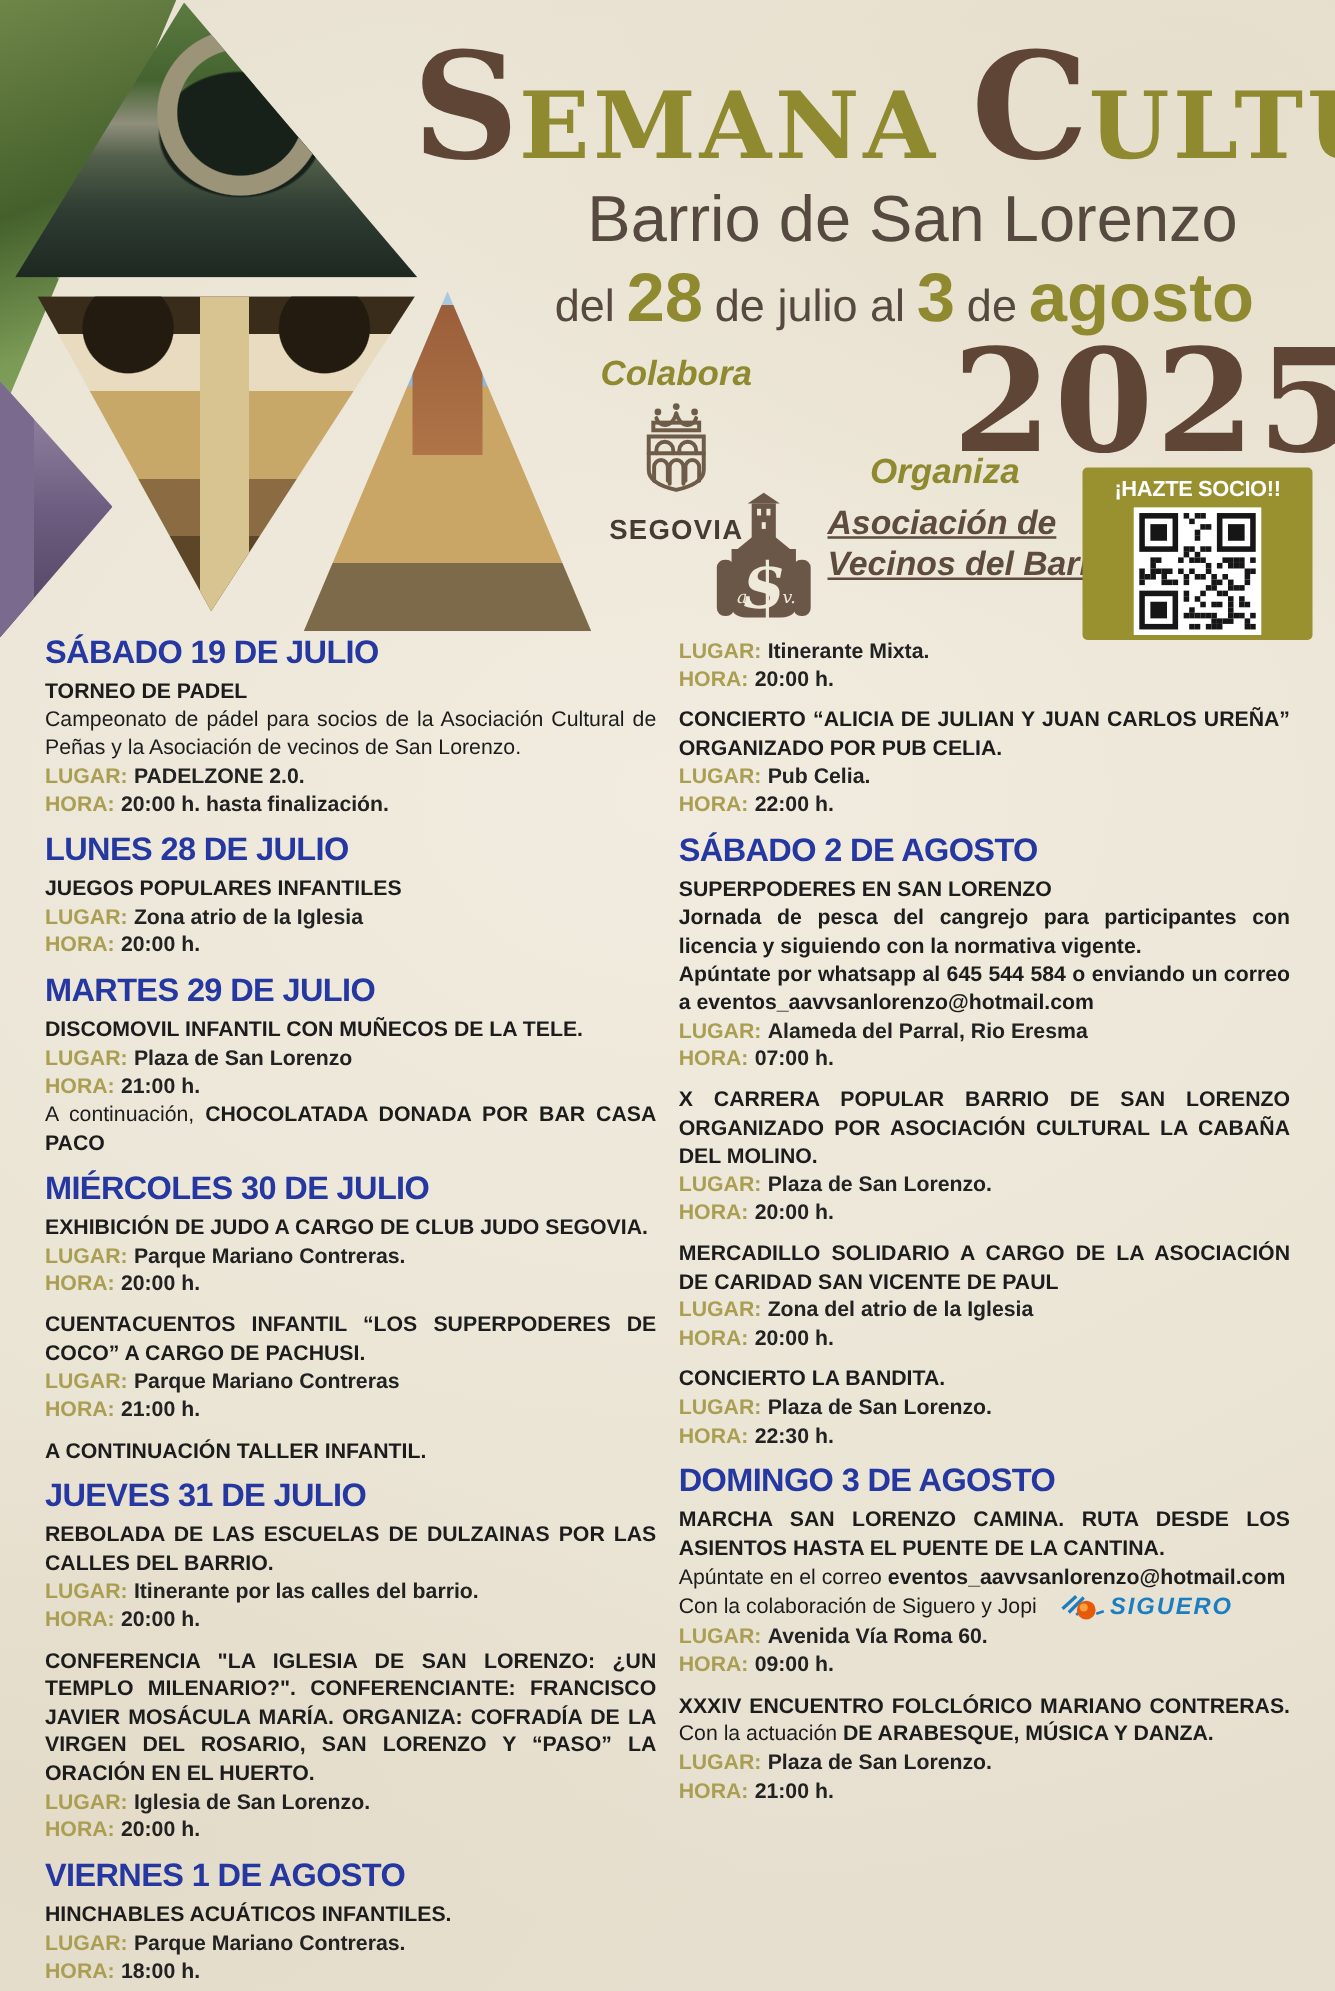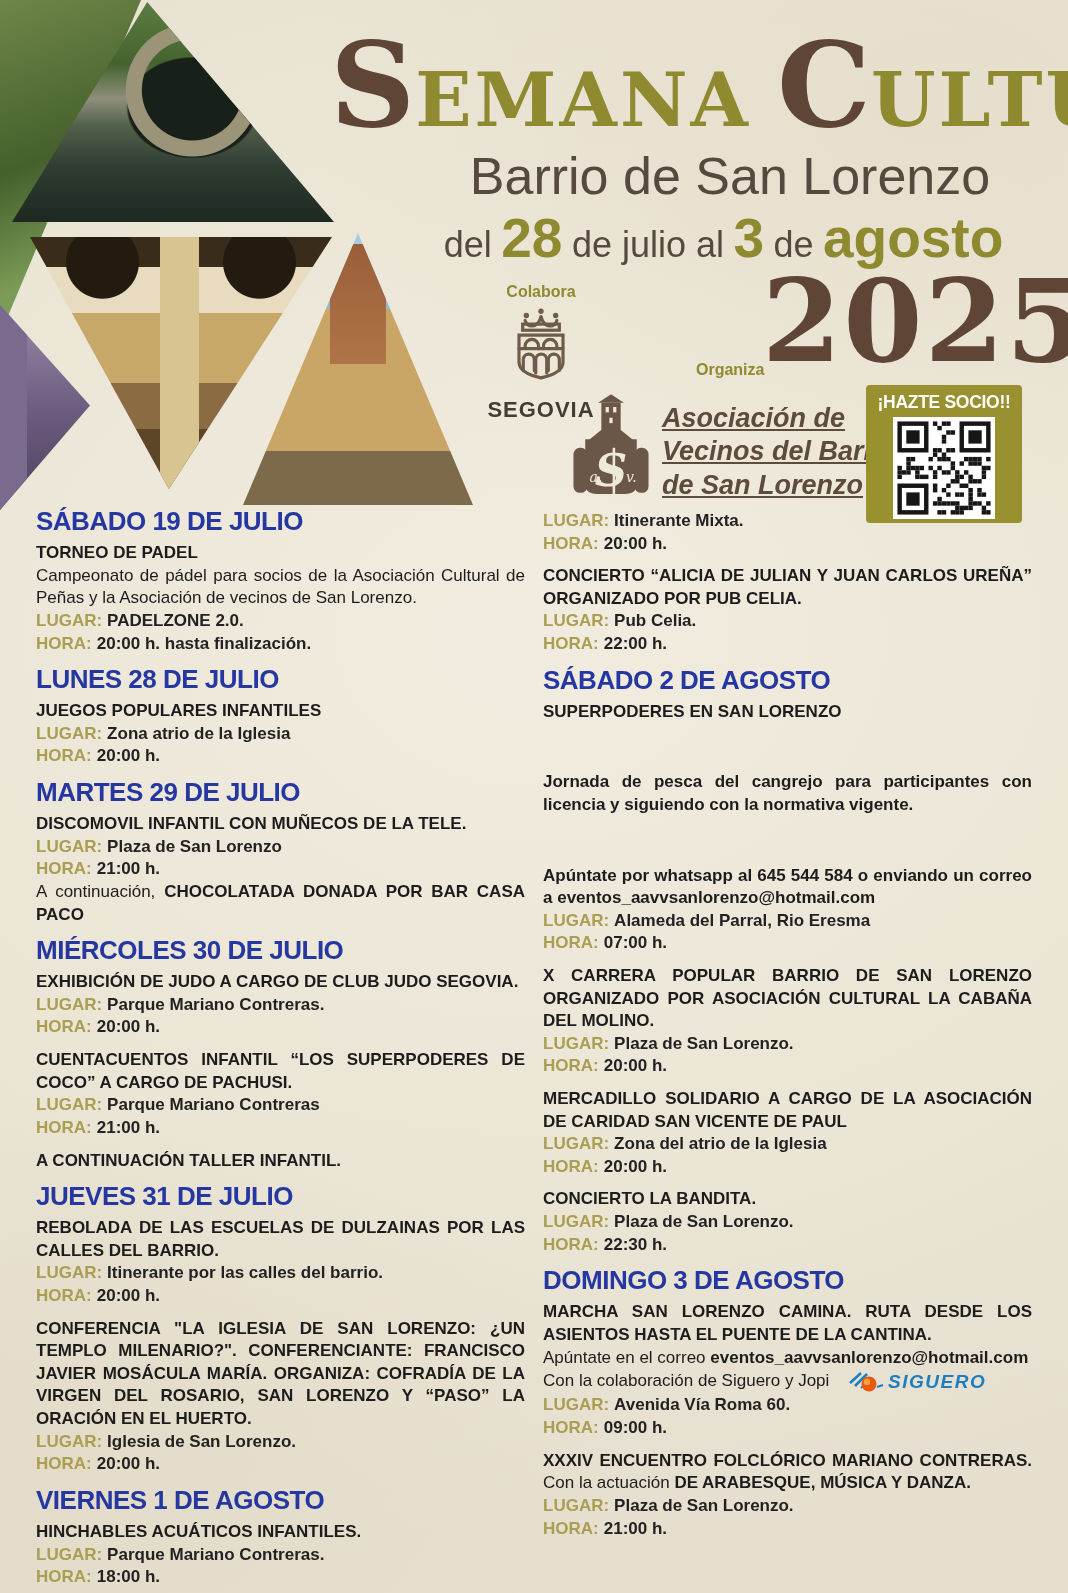--- a/index.html
+++ b/index.html
@@ -49,42 +49,42 @@
   .title-line .rest{font-size:74px;color:#8f8930;letter-spacing:3px;}
   .title-line .gap{display:inline-block;width:26px;}
   .subtitle{position:absolute;left:430px;top:146px;width:600px;text-align:center;
     font-size:52px;color:#564a40;letter-spacing:0;}
   .dateline{position:absolute;left:420px;top:206px;width:612px;text-align:center;color:#564a40;}
   .dateline .sm{font-size:36px;}
   .dateline .lg{font-size:55px;font-weight:bold;color:#8f8930;margin:0 5px;}
   .year{position:absolute;left:762px;top:264px;width:256px;text-align:center;
     font-family:"DejaVu Serif", serif;font-weight:bold;font-size:114px;line-height:1;color:#5e4536;letter-spacing:2px;}
   .colabora{position:absolute;left:468px;top:283px;width:146px;text-align:center;}
-  .org-label{font-size:16px;font-weight:bold;color:#8f8930;}
+  .org-label{font-size:28px;font-weight:bold;color:#8f8930;font-style:italic;}
   .crest{display:block;margin:6px auto 2px;width:82px;height:88px;}
   .colabora-name{font-size:22px;font-weight:bold;color:#443b33;letter-spacing:1px;}
   .organiza-label{position:absolute;left:696px;top:361px;}
   .church-logo{position:absolute;left:566px;top:392px;width:90px;height:118px;}
   .organizer{position:absolute;left:662px;top:402px;font-style:italic;font-weight:bold;
     font-size:27px;line-height:1.24;color:#5d4b3e;text-decoration:underline;}
-  .hazte{position:absolute;left:866px;top:385px;width:156px;height:138px;background:#99902f;
+  .hazte{position:absolute;left:866px;top:374px;width:184px;height:138px;background:#99902f;
     border-radius:4px;text-align:center;}
   .hazte-title{color:#fff;font-weight:bold;font-size:17.5px;letter-spacing:-0.3px;padding-top:7px;}
   .qr{display:block;margin:4px auto 0;width:102px;height:102px;background:#fff;}
   
   .columns{position:absolute;left:36px;top:505px;width:996px;display:flex;gap:18px;}
   .col{width:489px;}
   .day-heading{font-size:26px;font-weight:bold;color:#2537a0;letter-spacing:-0.5px;
     margin:8px 0 7px;line-height:1.08;}
   .col > .day-heading:first-child{margin-top:2px;}
   .col > .event:first-child{margin-top:5px;}
   .event{margin-bottom:10px;}
   .ln{font-size:17px;line-height:1.33;color:#1c1c1c;text-align:justify;text-align-last:left;}
   .ln.title{font-weight:bold;}
-  .ln.bold{font-weight:bold;margin-top:48px;}
+  .ln.bold{font-weight:bold;}
   .ln .bold{font-weight:bold;}
   .ln.place{text-align:left;font-weight:bold;color:#222;}
   .lab{color:#a99e52;font-weight:bold;margin-right:5px;}
   .siguero{display:inline-flex;align-items:center;margin-left:14px;vertical-align:middle;}
   .sig-text{font-style:italic;font-weight:bold;color:#1a7ec0;font-size:19px;letter-spacing:1.5px;margin-left:4px;}
 </style>
 </head>
 <body>
 
 <div class="page">
@@ -154,21 +154,20 @@
       <text x="40" y="88" font-size="42" text-anchor="middle" font-weight="bold">S</text>
       <rect x="41.5" y="52" width="2.4" height="46"></rect>
       <text x="20" y="84" font-size="13">a.</text>
       <text x="54" y="84" font-size="13">v.</text>
     </g>
   </svg>
 
   <div class="organizer">
     <div>Asociación de</div>
     <div>Vecinos del Barrio</div>
-    <div>de San Lorenzo</div>
   </div>
 
   <div class="hazte">
     <div class="hazte-title">¡HAZTE SOCIO!!</div>
     <svg class="qr" viewBox="0 0 100 100">
       <rect width="100" height="100" fill="#fff"></rect>
       <g class="mods" fill="#161616">
           <rect x="4.3478260869565215" y="4.3478260869565215" width="30.43478260869565" height="30.43478260869565" fill="#161616"></rect>
           <rect x="8.695652173913043" y="8.695652173913043" width="21.73913043478261" height="21.73913043478261" fill="#ffffff"></rect>
           <rect x="13.043478260869565" y="13.043478260869565" width="13.043478260869565" height="13.043478260869565" fill="#161616"></rect>

